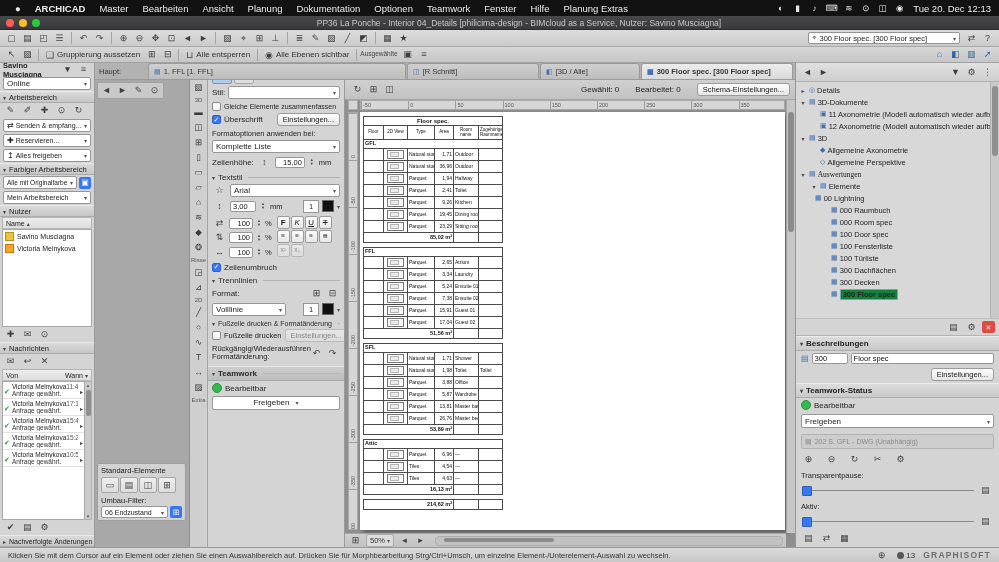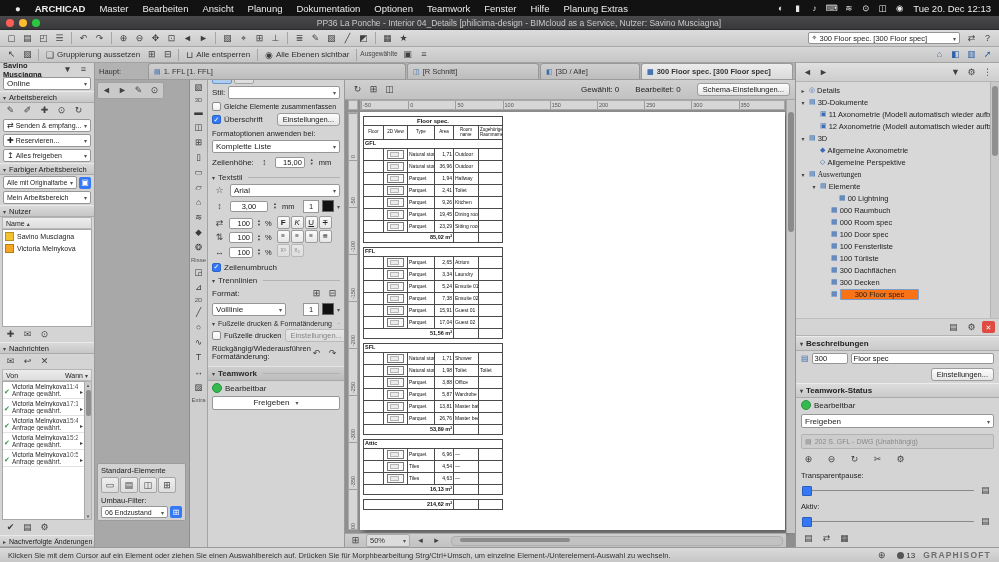--- a/index.html
+++ b/index.html
@@ -168,37 +168,37 @@
   .sec-row td{font-weight:bold;font-size:5.5px;height:9px}
   .tot-row td{font-weight:bold;font-size:5.5px;text-align:right;height:10px}
   .num{text-align:right}
   .thumb{width:15px;height:7px;border:1px solid #777;margin:0 auto;background:#fafafa;position:relative}
   .thumb:after{content:"";position:absolute;left:2px;top:1px;right:4px;bottom:1px;border:1px solid #b5b5b5;background:#ececec}
   #vscroll{position:absolute;right:0;top:20px;width:9px;bottom:14px;background:#c6c6c6;border-left:1px solid #a6a6a6;box-sizing:border-box}
   #vthumb{position:absolute;left:1px;right:1px;top:12px;height:120px;background:#8b8b8b;border-radius:4px}
   #zoombar{position:absolute;left:0;right:9px;bottom:0;height:14px;background:linear-gradient(#cecece,#c2c2c2);
            border-top:1px solid #a5a5a5;display:flex;align-items:center;font-size:7.5px;color:#333;padding:0 3px;
            gap:3px;box-sizing:border-box}
-  .zoomval{display:inline-flex;align-items:center;gap:18px;padding:0 3px;height:11px;border:1px solid #aaa;
+  .zoomval{display:inline-flex;align-items:center;gap:2px;padding:0 3px;height:11px;border:1px solid #aaa;
            background:#dcdcdc;border-radius:2px}
   .hscroll{flex:1;height:8px;background:#c2c2c2;border:1px solid #adadad;border-radius:4px;position:relative;margin-left:4px}
   .hthumb{position:absolute;left:8px;top:1px;width:110px;height:4px;background:#8b8b8b;border-radius:3px}
 
   
   #rightpanel{position:absolute;right:0;top:63px;width:204px;bottom:15px;background:#d4d4d4;
               border-left:1px solid #969696;box-sizing:border-box;display:flex;flex-direction:column;
               font-size:8px;overflow:hidden}
   .rp-head{height:18px;display:flex;align-items:center;padding:0 4px;gap:2px;border-bottom:1px solid #b3b3b3;
            background:linear-gradient(#e0e0e0,#cecece);flex:none}
   #tree{height:234px;overflow:hidden;background:#d8d8d8;position:relative;padding-top:2px;flex:none}
   .trow{display:flex;align-items:center;height:12px;gap:2px;white-space:nowrap;font-size:7.5px;overflow:hidden}
   .trow .disc{width:8px;text-align:center}
   .trow .ticon{font-size:7px;color:#3b6db3;flex:none}
   .trow .tlabel{overflow:hidden;text-overflow:ellipsis}
-  .trow.sel .tlabel{background:#f97316;border:1px solid #7b9dc6;font-weight:normal;padding:0 14px;border-radius:1px}
+  .trow.sel .tlabel{background:#15803d;border:1px solid #7b9dc6;font-weight:bold;padding:0 2px;border-radius:1px}
   .tree-sb{position:absolute;right:0;top:0;bottom:0;width:8px;background:#c9c9c9;border-left:1px solid #b3b3b3}
   .tree-thumb{position:absolute;right:1px;top:4px;width:6px;height:70px;background:#8f8f8f;border-radius:3px}
   .rp-toolrow{height:16px;display:flex;align-items:center;justify-content:flex-end;gap:3px;padding:0 4px;
               border-top:1px solid #bdbdbd;border-bottom:1px solid #b3b3b3;flex:none}
   .rp-toolrow .icon:last-child{background:#df4b41;color:#fff;border-radius:2px;width:13px;height:12px;font-size:7px}
   .rp-sec{background:linear-gradient(#dcdcdc,#c9c9c9);border-top:1px solid #ebebeb;border-bottom:1px solid #ababab;
           height:13px;display:flex;align-items:center;gap:3px;padding:0 4px;font-weight:bold;font-size:8px;flex:none}
   .rp-row{display:flex;align-items:center;gap:3px;padding:2px 5px;flex:none}
   .rp-label{padding:3px 5px 0;font-size:7.5px;flex:none}
   .xref{margin:4px 5px 2px;height:13px;background:#cdcdcd;border:1px solid #b2b2b2;display:flex;align-items:center;
@@ -635,21 +635,21 @@
       </div>
     <div class="sp-row">
       <span class="icon">☆</span>
       <div class="dd" style="flex:1">
         <span>Arial</span>
           <span class="car">▾</span>
       </div>
     </div>
     <div class="sp-row">
       <span class="icon">↕</span>
-      <input class="inp" style="width: 38px; text-align: center;" value="3,00">
+      <input class="inp" style="width: 26px; text-align: left;" value="3,00">
       <span class="stepper">
           <span>▲</span>
           <span>▼</span>
         </span>
       <span class="unit">mm</span>
       <span class="flexsp"></span>
       <span class="penbox">1</span>
       <span class="swatch"></span>
       <span class="car">▾</span>
     </div>
@@ -1206,21 +1206,21 @@
         <div class="trow" style="padding-left: 3px; font-family: Liberation Serif, serif;">
           <span class="disc">▾</span>
           <span class="ticon">▤</span>
           <span class="tlabel">Auswertungen</span>
         </div>
         <div class="trow" style="padding-left: 14px;">
           <span class="disc">▾</span>
           <span class="ticon">▤</span>
           <span class="tlabel">Elemente</span>
         </div>
-        <div class="trow" style="padding-left: 9px; margin-left: 24px;">
+        <div class="trow" style="padding-left: 9px;">
           <span class="disc"></span>
           <span class="ticon">▦</span>
           <span class="tlabel">00 Lightning</span>
         </div>
         <div class="trow" style="padding-left: 25px;">
           <span class="disc"></span>
           <span class="ticon">▦</span>
           <span class="tlabel">000 Raumbuch</span>
         </div>
         <div class="trow" style="padding-left: 25px;">

